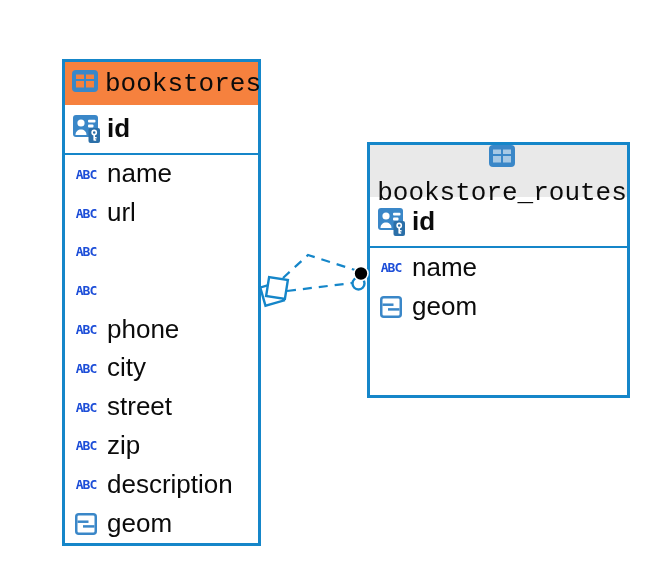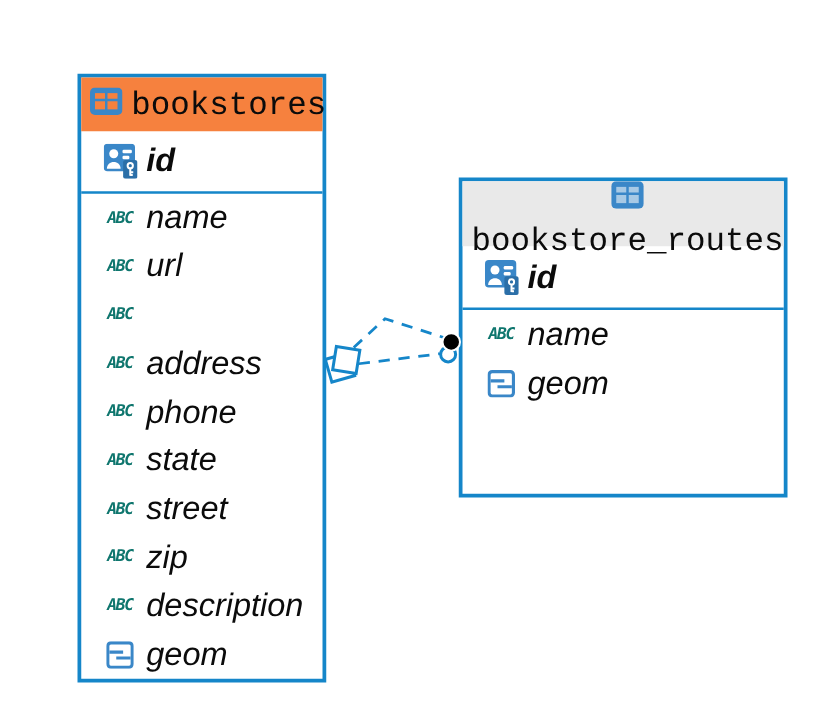--- a/index.html
+++ b/index.html
@@ -18,31 +18,31 @@
   .tbl-header{
     display:flex;align-items:center;gap:7px;
     padding-left:7px;box-sizing:border-box;
     font-size:26px;line-height:1;font-family:Liberation Mono, monospace;
   }
   .hdr-orange{background:#F6813E;}
   .hdr-gray{background:#E9E9E9;}
   .key-section{display:flex;flex-direction:column;border-bottom:2px solid #1586C9;}
   .row{
     display:flex;align-items:center;gap:7px;
-    padding-left:17px;box-sizing:border-box;
-    font-size:26px;line-height:1;white-space:nowrap;font-style:italic;
+    padding-left:7px;box-sizing:border-box;
+    font-size:26px;line-height:1;white-space:nowrap;
   }
   .row .icon-slot{
     width:28px;min-width:28px;display:flex;align-items:center;justify-content:center;
   }
   .pk-row{font-weight:bold;}
   .abc{
     font-family:"DejaVu Sans Mono", monospace;
     font-weight:bold;font-size:13px;letter-spacing:-1px;
-    color:#0f766e;
+    color:#1d4ed8;
   }
   .col-label{transform:translateY(-1px);}
 
   
   #tbl-bookstores{left:62px;top:59px;width:199px;height:487px;}
   #tbl-bookstores .tbl-header{height:43px;}
   #tbl-bookstores .pk-row{height:48px;}
   #tbl-bookstores .field-rows .row{height:38.8px;}
 
   #tbl-routes{left:367px;top:142px;width:263px;height:256px;}
@@ -97,29 +97,28 @@
       </div>
       <div class="row">
         <span class="icon-slot abc">ABC</span>
         <span class="col-label">url</span>
       </div>
       <div class="row">
         <span class="icon-slot abc">ABC</span>
       </div>
       <div class="row">
         <span class="icon-slot abc">ABC</span>
-        <span class="col-label">address</span>
       </div>
       <div class="row">
         <span class="icon-slot abc">ABC</span>
         <span class="col-label">phone</span>
       </div>
       <div class="row">
         <span class="icon-slot abc">ABC</span>
-        <span class="col-label">state</span>
+        <span class="col-label">city</span>
       </div>
       <div class="row">
         <span class="icon-slot abc">ABC</span>
         <span class="col-label">street</span>
       </div>
       <div class="row">
         <span class="icon-slot abc">ABC</span>
         <span class="col-label">zip</span>
       </div>
       <div class="row">

